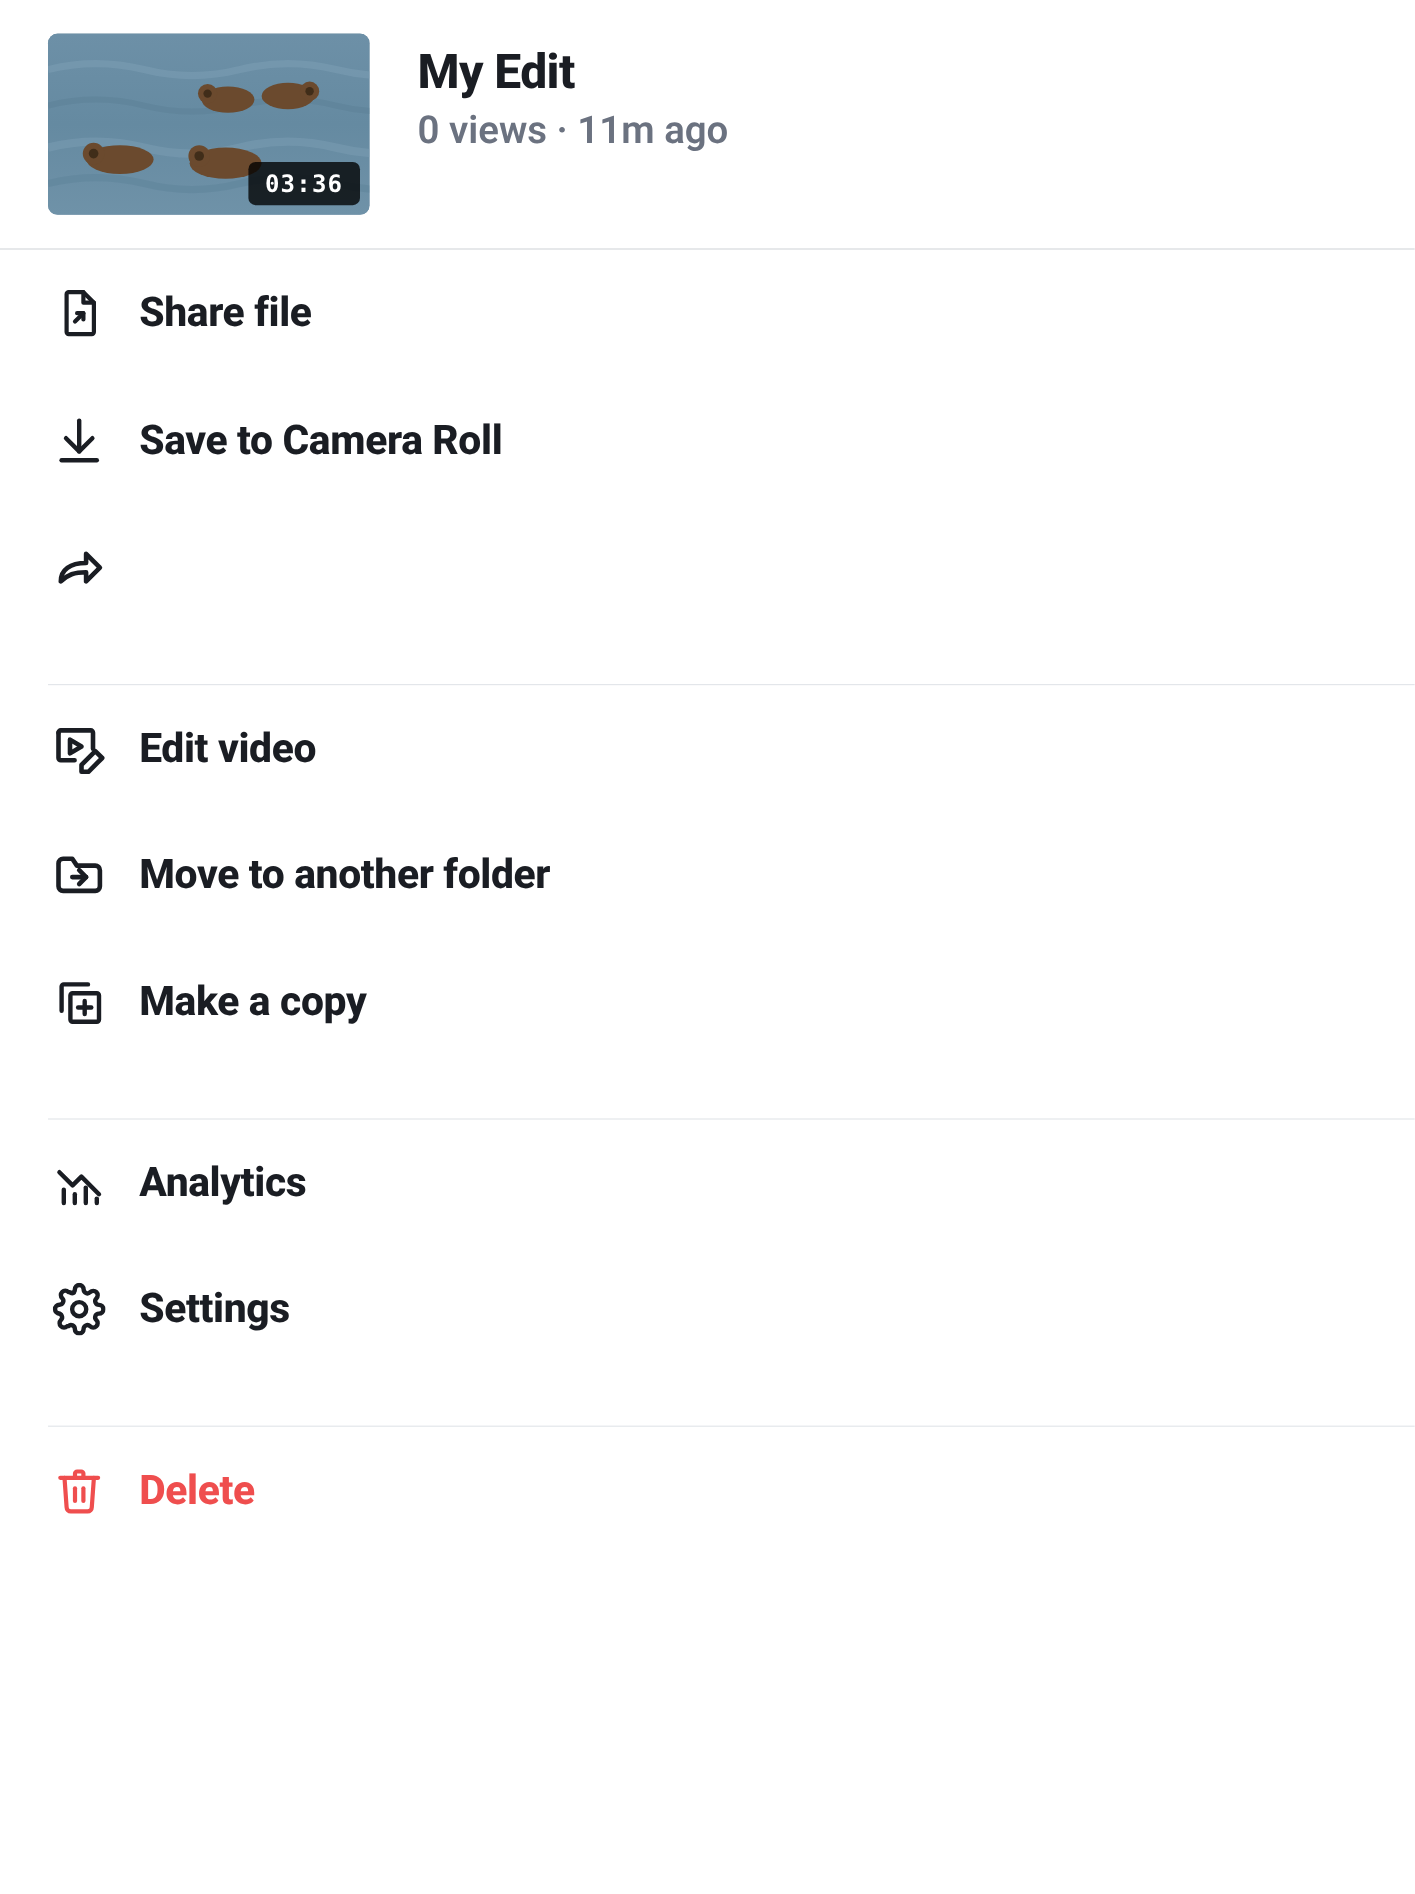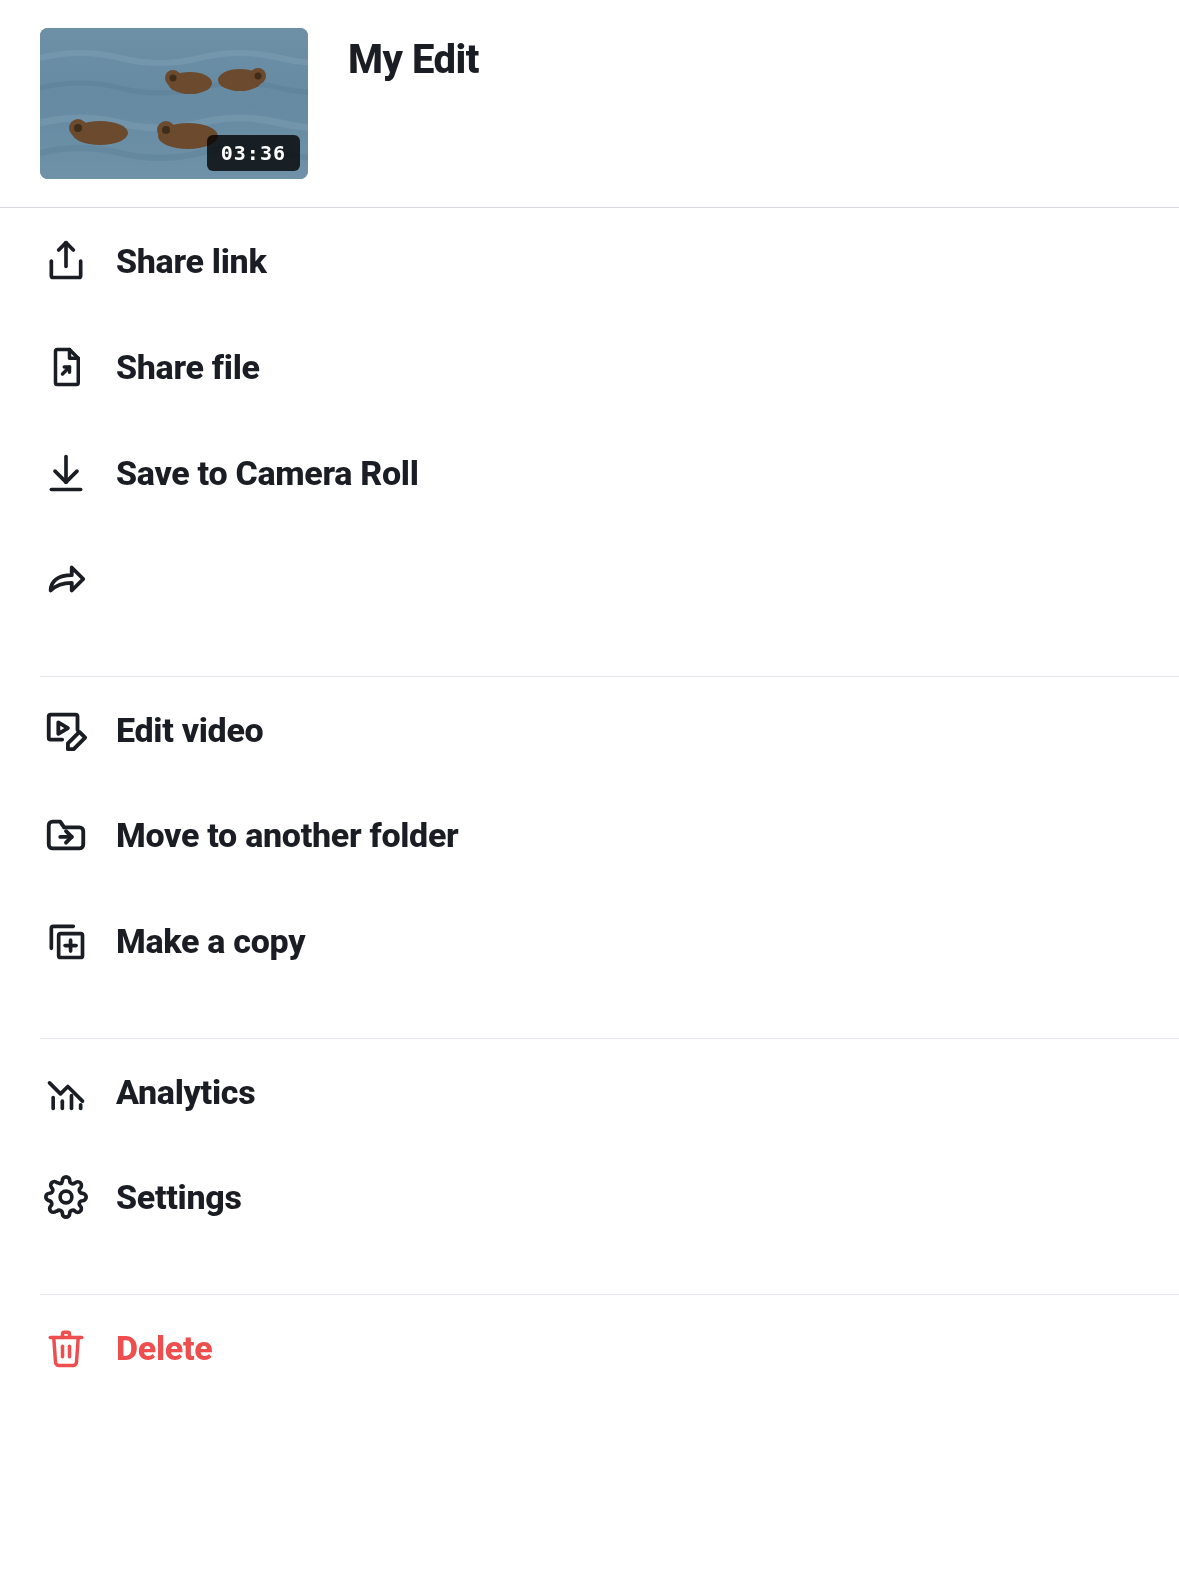--- a/index.html
+++ b/index.html
@@ -98,37 +98,32 @@
         <circle cx="38" cy="100" r="4"></circle>
         <circle cx="126" cy="102" r="4"></circle>
         <circle cx="133" cy="50" r="3.5"></circle>
         <circle cx="218" cy="48" r="3.5"></circle>
       </g>
     </svg>
     <div class="duration">03:36</div>
   </div>
   <div class="meta">
     <div class="title">My Edit</div>
+    <div class="sub">
+      <span>0 views</span>
+      <span>·</span>
+      <span>11m ago</span>
+    </div>
   </div>
 </div>
 
 <hr class="divider-strong">
 
 <div class="menu">
 
-  <div class="item">
-    <span class="icon-wrap">
-      <svg width="44" height="44" viewBox="0 0 24 24" fill="none" stroke="currentColor" stroke-width="2" stroke-linecap="round" stroke-linejoin="round">
-        <path d="M4 12v8a1 1 0 0 0 1 1h14a1 1 0 0 0 1-1v-8"></path>
-        <polyline points="16 6 12 2 8 6"></polyline>
-        <line x1="12" y1="2" x2="12" y2="15"></line>
-      </svg>
-    </span>
-    <span class="label">Share link</span>
-  </div>
 
   <div class="item">
     <span class="icon-wrap">
       <svg width="42" height="42" viewBox="0 0 24 24" fill="none" stroke="currentColor" stroke-width="2" stroke-linecap="round" stroke-linejoin="round">
         <path d="M14 2H7a1 1 0 0 0-1 1v18a1 1 0 0 0 1 1h11a1 1 0 0 0 1-1V7z"></path>
         <polyline points="14 2 14 7 19 7"></polyline>
         <line x1="10" y1="16" x2="14" y2="12"></line>
         <polyline points="11 12 14 12 14 15"></polyline>
       </svg>
     </span>

